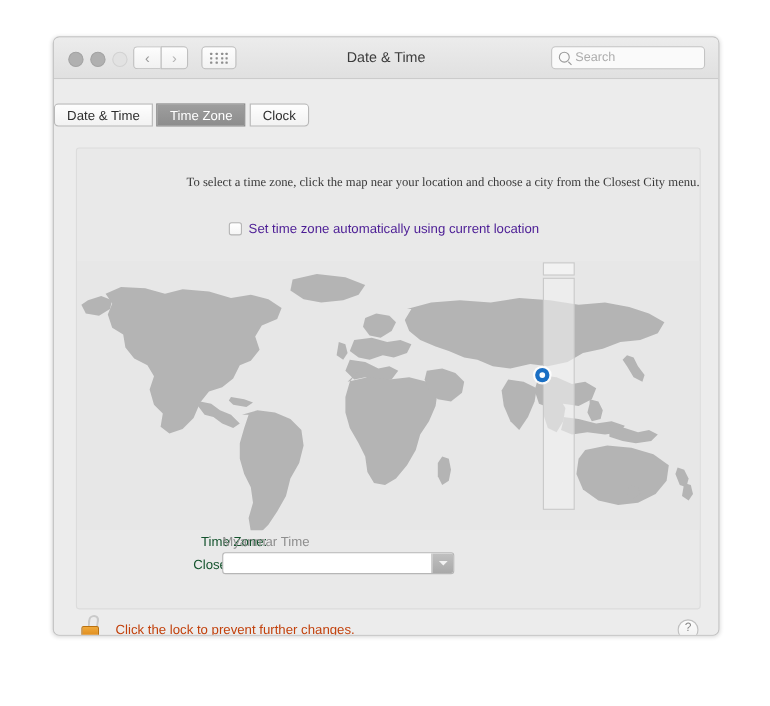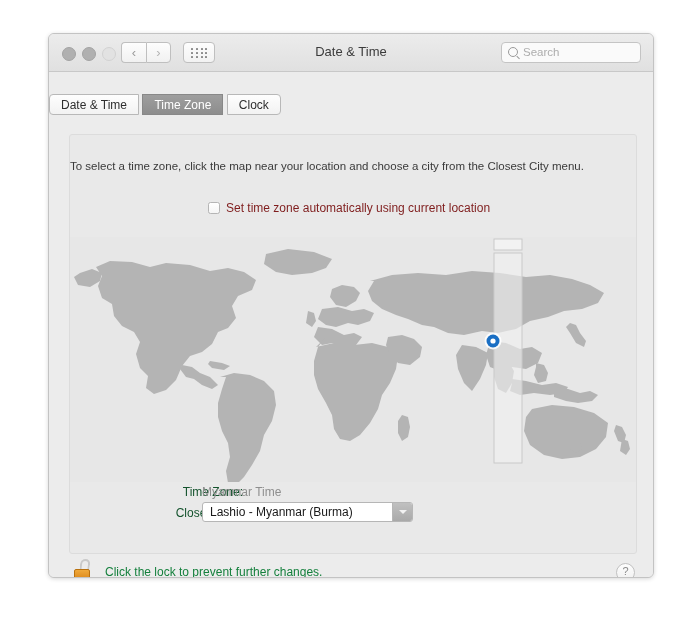--- a/index.html
+++ b/index.html
@@ -176,32 +176,33 @@
     background: #e9e9e9;
     border: 1px solid #dcdcdc;
     border-radius: 3px;
     overflow: hidden;
   }
 
   #instructions {
     position: absolute;
     top: 24px;
     left: 0; right: 0;
-    text-align: left;
+    text-align: right;
     font-size: 11.5px;
     color: #3a3a3a;
     line-height: 15px;
+    font-family: Liberation Serif, serif;
   }
 
   #auto-row {
     position: absolute;
     top: 66px;
     left: 138px;
     font-size: 12px;
-    color: #7f1d1d;
+    color: #4c1d95;
   }
   #auto-row .cb {
     display: inline-block;
     width: 12px; height: 12px;
     background: linear-gradient(to bottom, #ffffff, #f5f5f5);
     border: 1px solid #b5b5b5;
     border-radius: 2.5px;
     vertical-align: -2px;
     margin-right: 6px;
     box-sizing: border-box;
@@ -305,21 +306,21 @@
     background: linear-gradient(to bottom, #f0a93a 0%, #e08f21 55%, #cf7d12 100%);
     border: 1px solid #b9710f;
     border-radius: 2px;
     box-sizing: border-box;
   }
   #lock-text {
     position: absolute;
     left: 56px;
     top: 6px;
     font-size: 12px;
-    color: #15803d;
+    color: #c2410c;
   }
   #help {
     position: absolute;
     right: 18px;
     top: 4px;
     width: 17px; height: 17px;
     border: 1px solid #c0c0c0;
     border-radius: 50%;
     background: linear-gradient(to bottom, #fdfdfd, #f0f0f0);
     color: #8a8a8a;
@@ -448,21 +449,20 @@
 
       <div id="tz-row" class="field-row">
         <span class="field-label">Time Zone:</span>
       </div>
       <div id="tz-value">Myanmar Time</div>
 
       <div id="city-row" class="field-row">
         <span class="field-label">Closest City:</span>
       </div>
       <div id="city-select">
-        <span class="val">Lashio - Myanmar (Burma)</span>
         <span class="arrowbox"></span>
       </div>
 
     </div>
 
     <div id="footer">
       <div id="lock">
         <span class="shackle"></span>
         <span class="bodyb"></span>
       </div>

